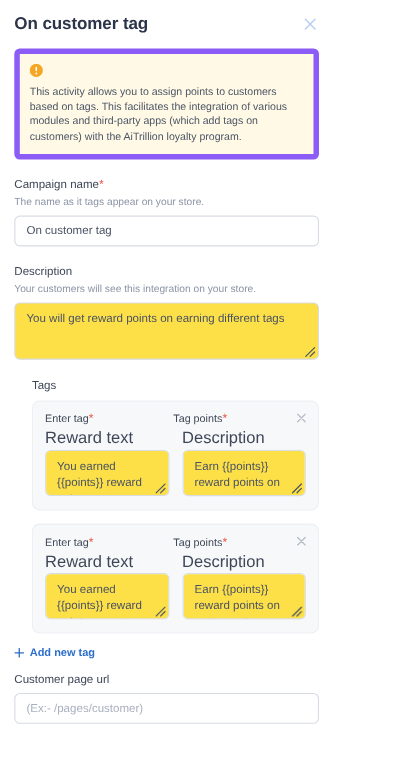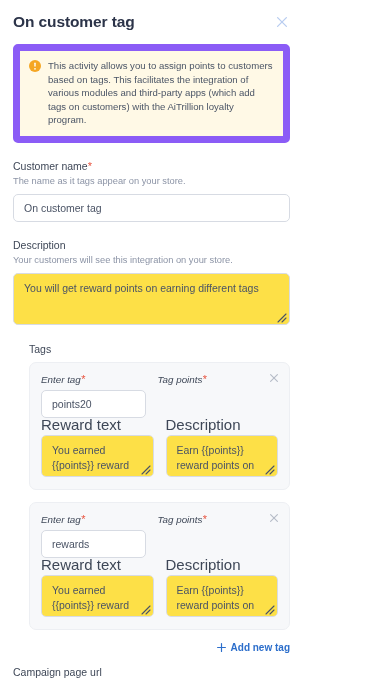--- a/index.html
+++ b/index.html
@@ -30,24 +30,24 @@
   .close-icon {
     width: 16px; height: 16px; flex: 0 0 auto;
     margin-top: 2px; cursor: pointer;
   }
   .close-icon svg { display: block; }
 
   
   .banner {
     margin: 12px 13px 0 13px;
     background: #fff9e6;
-    border: 7px solid #8b5cf6;
+    border: 5px solid #8b5cf6;
     border-radius: 5px;
     padding: 8px 9px 9px 9px;
-    display: flex; gap: 7px; align-items: flex-start;
+    display: flex; gap: 7px; align-items: flex-start; flex-direction: column;
   }
   .banner-icon {
     width: 12px; height: 12px; flex: 0 0 auto; margin-top: 1px;
   }
   .banner-icon svg { display: block; }
   .banner-text {
     font-size: 9.6px; line-height: 13.5px; color: #4b5566;
   }
 
   
@@ -98,30 +98,30 @@
   }
   .tag-card-close {
     position: absolute; top: 9px; right: 9px;
     width: 12px; height: 12px; cursor: pointer;
   }
   .tag-card-close svg { display: block; }
   .tag-row { display: flex; gap: 12px; }
   .tag-col { flex: 1 1 0; min-width: 0; }
   .tag-col.narrow-label { padding-right: 16px; }
   .sub-label {
-    font-size: 9.8px; color: #3e4757; line-height: 13px; margin-bottom: 4px; font-style: italic;
+    font-size: 9.8px; color: #3e4757; line-height: 13px; margin-bottom: 4px;
   }
   .sub-label-2 {
     font-size: 15px; color: #3e4757; line-height: 13px;
     margin-bottom: 4px; 
   }
 
   
   .add-row {
-    display: flex; justify-content: flex-end;
+    display: flex; justify-content: flex-start;
     margin: 2px 13px 0 13px;
   }
   .add-link {
     display: inline-flex; align-items: center; gap: 5px;
     color: #2c6ecb; font-size: 10px; font-weight: bold;
     cursor: pointer; text-decoration: none;
   }
   .plus-icon { width: 9px; height: 9px; }
   .plus-icon svg { display: block; }
 </style>
@@ -145,21 +145,21 @@
         <circle cx="6" cy="6" r="6" fill="#f5a623"></circle>
         <rect x="5.3" y="2.6" width="1.4" height="4.2" rx="0.7" fill="#ffffff"></rect>
         <circle cx="6" cy="8.8" r="0.85" fill="#ffffff"></circle>
       </svg>
     </span>
     <div class="banner-text">This activity allows you to assign points to customers based on tags. This facilitates the integration of various modules and third-party apps (which add tags on customers) with the AiTrillion loyalty program.</div>
   </div>
 
   <div class="field">
     <div class="field-label">
-      <span>Customer name</span><span class="req">*</span>
+      <span>Campaign name</span><span class="req">*</span>
     </div>
     <div class="field-help">The name as it tags appear on your store.</div>
     <input class="text-input" type="text" value="On customer tag" style="">
   </div>
 
   <div class="field">
     <div class="field-label">Description</div>
     <div class="field-help">Your customers will see this integration on your store.</div>
     <div class="textarea-wrap">
       <textarea class="text-area" rows="3" style="height: 52px;">You will get reward points on earning different tags</textarea>
@@ -178,21 +178,20 @@
       <span class="tag-card-close">
         <svg viewBox="0 0 12 12" width="12" height="12" aria-hidden="true">
           <path d="M2.6 2.6 L9.4 9.4 M9.4 2.6 L2.6 9.4" stroke="#b6bcc8" stroke-width="1.15" stroke-linecap="round"></path>
         </svg>
       </span>
       <div class="tag-row">
         <div class="tag-col">
           <div class="sub-label">
             <span>Enter tag</span><span class="req">*</span>
           </div>
-          <input class="text-input" type="text" value="points20" style="">
         </div>
         <div class="tag-col narrow-label">
           <div class="sub-label">
             <span>Tag points</span><span class="req">*</span>
           </div>
         </div>
       </div>
       <div class="tag-row">
         <div class="tag-col">
           <div class="sub-label-2">Reward text</div>
@@ -223,21 +222,20 @@
       <span class="tag-card-close">
         <svg viewBox="0 0 12 12" width="12" height="12" aria-hidden="true">
           <path d="M2.6 2.6 L9.4 9.4 M9.4 2.6 L2.6 9.4" stroke="#b6bcc8" stroke-width="1.15" stroke-linecap="round"></path>
         </svg>
       </span>
       <div class="tag-row">
         <div class="tag-col">
           <div class="sub-label">
             <span>Enter tag</span><span class="req">*</span>
           </div>
-          <input class="text-input" type="text" value="rewards" style="">
         </div>
         <div class="tag-col narrow-label">
           <div class="sub-label">
             <span>Tag points</span><span class="req">*</span>
           </div>
         </div>
       </div>
       <div class="tag-row">
         <div class="tag-col">
           <div class="sub-label-2">Reward text</div>
@@ -270,16 +268,17 @@
       <span class="plus-icon">
         <svg viewBox="0 0 9 9" width="9" height="9" aria-hidden="true">
           <path d="M4.5 0.6 L4.5 8.4 M0.6 4.5 L8.4 4.5" stroke="#2c6ecb" stroke-width="1.2" stroke-linecap="round"></path>
         </svg>
       </span>
       <span>Add new tag</span>
     </span>
   </div>
 
   <div class="field" style="margin-top:12px;">
-    <div class="field-label" style="margin-bottom:5px;">Campaign page url</div>
+    <div class="field-label" style="margin-bottom:5px;">Customer page url</div>
+    <input class="text-input" type="text" placeholder="(Ex:- /pages/customer)" style="">
   </div>
 
 </div>
 
 </body></html>

